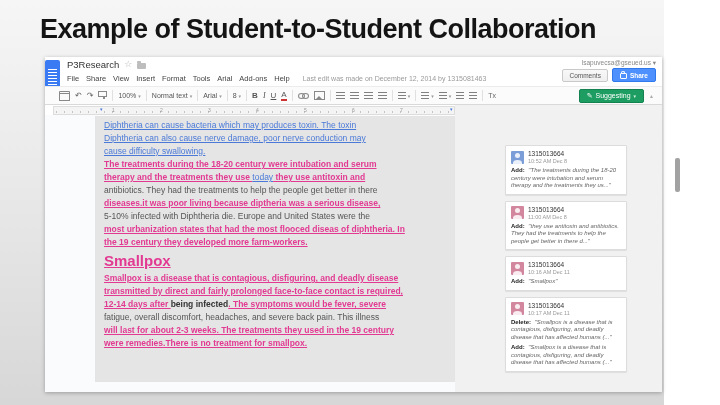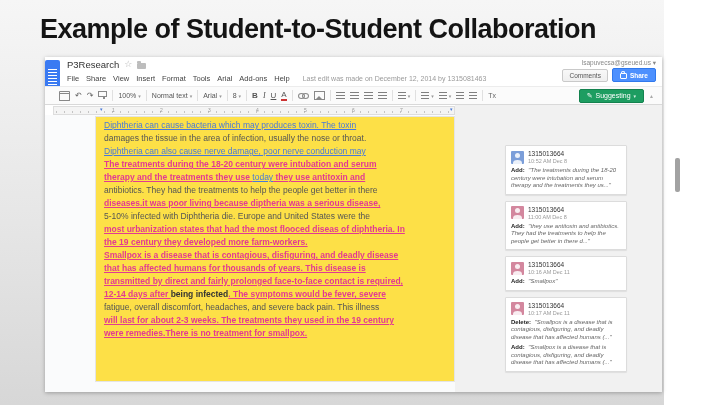--- a/index.html
+++ b/index.html
@@ -43,21 +43,21 @@
   .ic-lines{width:9px;height:7px;background:repeating-linear-gradient(to bottom,#808080 0 1px,rgba(0,0,0,0) 1px 3px);flex:none;}
   .ic-lines.sm{width:8px;}
   .btn-suggest{margin-left:auto;display:flex;align-items:center;gap:3px;background:#1d9d61;border:1px solid #13824e;color:#fff;font-size:7px;border-radius:2px;padding:2px 7px;flex:none;}
   .btn-suggest .pencil{font-size:7px;}
   .tb-scroll{font-size:5px;color:#aaa;flex:none;}
   .ruler{position:absolute;left:8px;top:49px;width:402px;height:9px;background:#f4f4f4;border:1px solid #ddd;box-sizing:border-box;}
   .ruler::before{content:"";position:absolute;left:2px;right:2px;bottom:1px;height:2px;background:repeating-linear-gradient(to right,#c4c4c4 0 1px,rgba(0,0,0,0) 1px 8px);}
   .ruler-num{position:absolute;top:0;font-size:5px;color:#999;}
   .ruler-marker{position:absolute;top:-1px;font-size:5px;color:#4a79d8;}
   .canvas{position:absolute;left:0;top:58px;width:410px;bottom:0;background:#fafbfc;}
-  .page{position:absolute;left:50px;top:1px;width:360px;height:266px;background:#fde047;border:1px solid #e4e4e4;box-sizing:border-box;overflow:hidden;}
+  .page{position:absolute;left:50px;top:1px;width:360px;height:266px;background:#e5e5e5;border:1px solid #e4e4e4;box-sizing:border-box;overflow:hidden;}
   .doc-text{padding:2px 0 0 8px;}
   .doc-line{white-space:pre;font-size:8.5px;line-height:13px;}
   .doc-heading .doc-line{font-size:15px;line-height:20px;margin:2px 0 1px;}
   .seg-blue{color:#4a79d8;text-decoration:underline;}
   .seg-pink{color:#e23a92;text-decoration:underline;font-weight:bold;}
   .seg-dark{color:#555;}
   .seg-darkbold{color:#333;font-weight:bold;}
   .comments-panel{position:absolute;left:410px;top:48px;right:0;bottom:0;background:#f1f1f1;padding:40px 35px 0 50px;box-sizing:border-box;}
   .comment-card{width:122px;background:#fff;border:1px solid #dcdcdc;box-shadow:0 1px 1px rgba(0,0,0,.08);border-radius:1px;padding:4px 5px;box-sizing:border-box;margin-bottom:6px;}
   .cc-head{display:flex;gap:4px;align-items:center;}
@@ -185,35 +185,37 @@
         <span class="ruler-num" style="left: 250px;">5</span>
         <span class="ruler-num" style="left: 298px;">6</span>
         <span class="ruler-num" style="left: 346px;">7</span>
       </div>
 
     <div class="canvas">
       <div class="page">
         <div class="doc-text" id="doc-text">
             <div class="doc-para">
               <div class="doc-line"><span class="seg-blue">Diphtheria can cause bacteria which may produces toxin. The toxin</span></div>
-              <div class="doc-line"><span class="seg-dark">damages the tissue in the area of infection, usually the nose or throat.</span></div>
               <div class="doc-line"><span class="seg-blue">Diphtheria can also cause nerve damage, poor nerve conduction may</span></div>
+              <div class="doc-line"><span class="seg-blue">cause difficulty swallowing.</span></div>
             </div>
             <div class="doc-para">
               <div class="doc-line"><span class="seg-pink">The treatments during the 18-20 century were intubation and serum</span></div>
               <div class="doc-line"><span class="seg-pink">therapy and the treatments they use </span><span class="seg-blue">today</span><span class="seg-pink"> they use antitoxin and</span></div>
               <div class="doc-line"><span class="seg-dark">antibiotics. They had the treatments to help the people get better in there</span></div>
               <div class="doc-line"><span class="seg-pink">diseases.it was poor living because diptheria was a serious disease,</span></div>
               <div class="doc-line"><span class="seg-dark">5-10% infected with Diphtheria die. Europe and United States were the</span></div>
               <div class="doc-line"><span class="seg-pink">most urbanization states that had the most flooced diseas of diphtheria. In</span></div>
               <div class="doc-line"><span class="seg-pink">the 19 century they developed more farm-workers.</span></div>
             </div>
+            <div class="doc-heading">
+              <div class="doc-line"><span class="seg-pink">Smallpox</span></div>
+            </div>
             <div class="doc-para">
               <div class="doc-line"><span class="seg-pink">Smallpox is a disease that is contagious, disfiguring, and deadly disease</span></div>
-              <div class="doc-line"><span class="seg-pink">that has affected humans for thousands of years. This disease is</span></div>
               <div class="doc-line"><span class="seg-pink">transmitted by direct and fairly prolonged face-to-face contact is required,</span></div>
               <div class="doc-line"><span class="seg-pink">12-14 days after </span><span class="seg-darkbold">being infected</span><span class="seg-pink">. The symptoms would be fever, severe</span></div>
               <div class="doc-line"><span class="seg-dark">fatigue, overall discomfort, headaches, and severe back pain. This illness</span></div>
               <div class="doc-line"><span class="seg-pink">will last for about 2-3 weeks. The treatments they used in the 19 century</span></div>
               <div class="doc-line"><span class="seg-pink">were remedies.There is no treatment for smallpox.</span></div>
             </div>
           </div>
       </div>
     </div>
 

